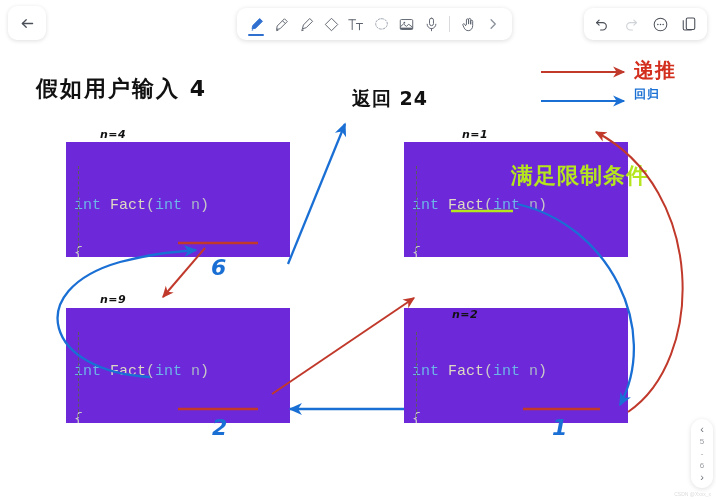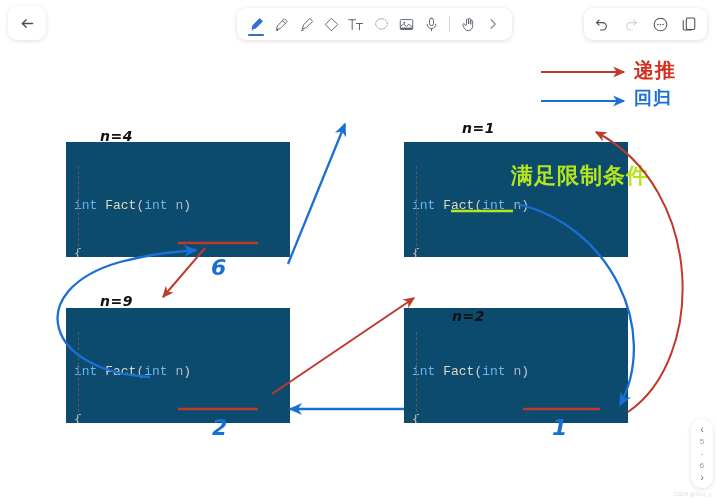--- a/index.html
+++ b/index.html
@@ -40,39 +40,39 @@
     height:2px; background:#2f6fd0; border-radius:1px;
   }
   .divider { width:1px; height:16px; background:#d8dade; margin:0 4px; }
 
   
   .canvas { position:absolute; inset:0; }
   svg.ink { position:absolute; left:0; top:0; width:716px; height:500px; pointer-events:none; }
 
   
   .code-card {
-    position:absolute; background:#0c4a6e; color:#d8d8d8;
-    font-family:"Liberation Mono", monospace; font-size:13px; line-height:16.2px;
+    position:absolute; background:#6d28d9; color:#d8d8d8;
+    font-family:"Liberation Mono", monospace; font-size:15px; line-height:16.2px;
     padding:7px 10px 8px 8px; white-space:pre; overflow:hidden;
   }
   .code-card .guide {
     position:absolute; left:12px; top:24px; bottom:6px; width:0;
     border-left:1px dashed #5a5a5a;
   }
   .kw   { color:#6cb6e8; }
   .fn   { color:#ddd9c3; }
   .var  { color:#a9b7c6; }
   .pct  { color:#c8c8c8; }
 
   
   .hw {
     position:absolute; font-family:"DejaVu Sans", sans-serif;
     font-weight:bold; color:#111; white-space:nowrap;
   }
-  .hw-n { font-size:14px; font-style:italic; letter-spacing:.5px; }
+  .hw-n { font-size:11px; font-style:italic; letter-spacing:.5px; }
   .hw-cn { font-size:22px; letter-spacing:2px; }
   .hw-cn-sm { font-size:16px; letter-spacing:1px; }
   .hw-blue { color:#1a6fd4; }
   .hw-red  { color:#d32f1e; }
   .hw-green{ color:#b5e61d; }
   .hw-num-blue { color:#1a6fd4; font-size:22px; font-weight:bold; font-style:italic; }
 
   
   .pagenav {
     position:absolute; right:3px; bottom:12px; width:22px;
@@ -224,21 +224,21 @@
     <div class="code-card" style="left:404px; top:142px; width:224px; height:115px;">
       <span class="guide"></span>
       <div><span class="kw">int</span> <span class="fn">Fact</span><span class="pct">(</span><span class="kw">int</span> <span class="var">n</span><span class="pct">)</span></div>
       <div><span class="pct">{</span></div>
       
       
       
       
       
     </div>
-    <div class="hw hw-n" style="left:462px; top:120px;font-style:italic;">n=1</div>
+    <div class="hw hw-n" style="left:462px; top:128px;font-style:italic;">n=1</div>
     <div class="hw hw-cn-sm hw-green" style="left:511px; top:161px; font-size:22px;">满足限制条件</div>
 
     <div class="code-card" style="left:66px; top:308px; width:224px; height:115px;">
       <span class="guide"></span>
       <div><span class="kw">int</span> <span class="fn">Fact</span><span class="pct">(</span><span class="kw">int</span> <span class="var">n</span><span class="pct">)</span></div>
       <div><span class="pct">{</span></div>
       
       
       
       
@@ -251,24 +251,26 @@
       <div><span class="kw">int</span> <span class="fn">Fact</span><span class="pct">(</span><span class="kw">int</span> <span class="var">n</span><span class="pct">)</span></div>
       <div><span class="pct">{</span></div>
       
       
       
       
       
     </div>
     <div class="hw hw-n" style="left:452px; top:293px;margin-top:15px;">n=2</div>
 
-
+    <div class="hw hw-cn" style="left:36px; top:74px;">假如用户输入 4</div>
+
+    <div class="hw hw-cn-sm" style="left:352px; top:86px; font-size:19px;">返回 24</div>
 
     <div class="hw hw-cn-sm hw-red" style="left:634px; top:57px; font-size:20px;">递推</div>
-    <div class="hw hw-cn-sm hw-blue" style="left:634px; top:86px; font-size:18px;">回归</div>
+    <div class="hw hw-cn-sm hw-blue" style="left:634px; top:86px; font-size:12px;">回归</div>
 
     <div class="hw hw-num-blue" style="left:211px; top:255px;">6</div>
     <div class="hw hw-num-blue" style="left:212px; top:415px;">2</div>
     <div class="hw hw-num-blue" style="left:552px; top:415px;">1</div>
 
     <svg class="ink" viewBox="0 0 716 500">
       <defs>
         <marker id="arrR" viewBox="0 0 10 10" refX="8" refY="5" markerWidth="6.5" markerHeight="6.5" orient="auto-start-reverse">
           <path d="M0 1 L9 5 L0 9 L2.6 5 Z" fill="#c0392b"></path>
         </marker>

